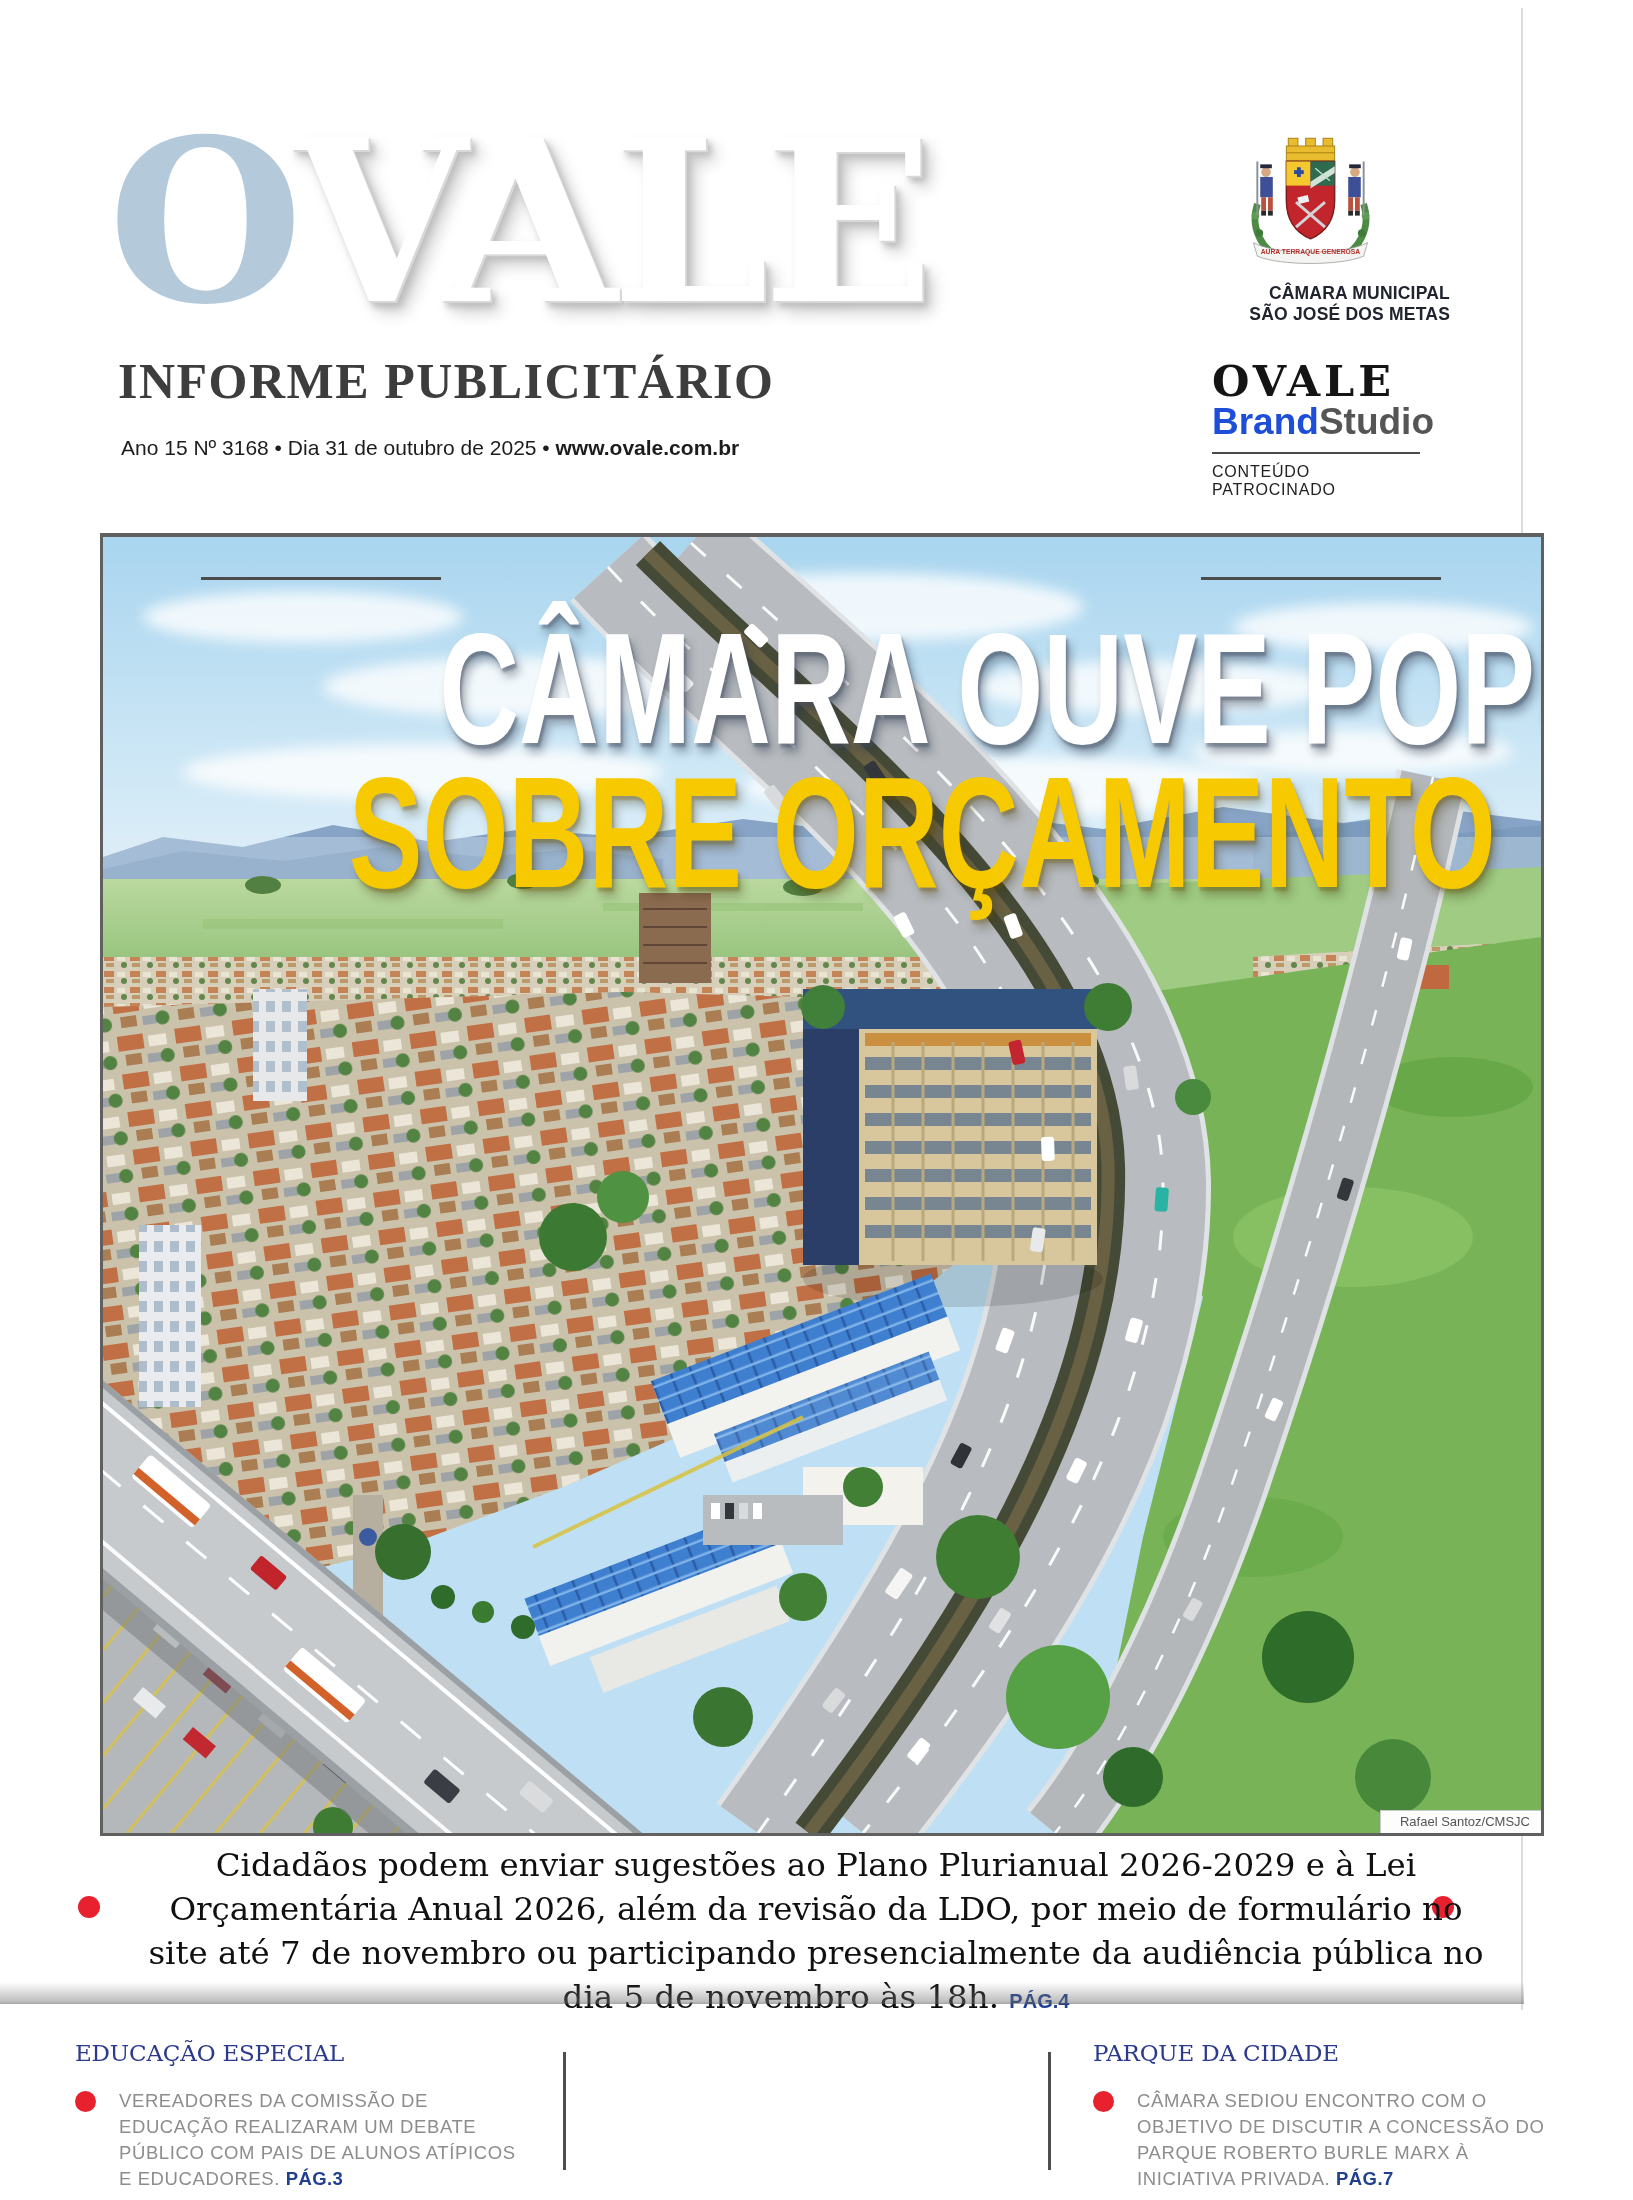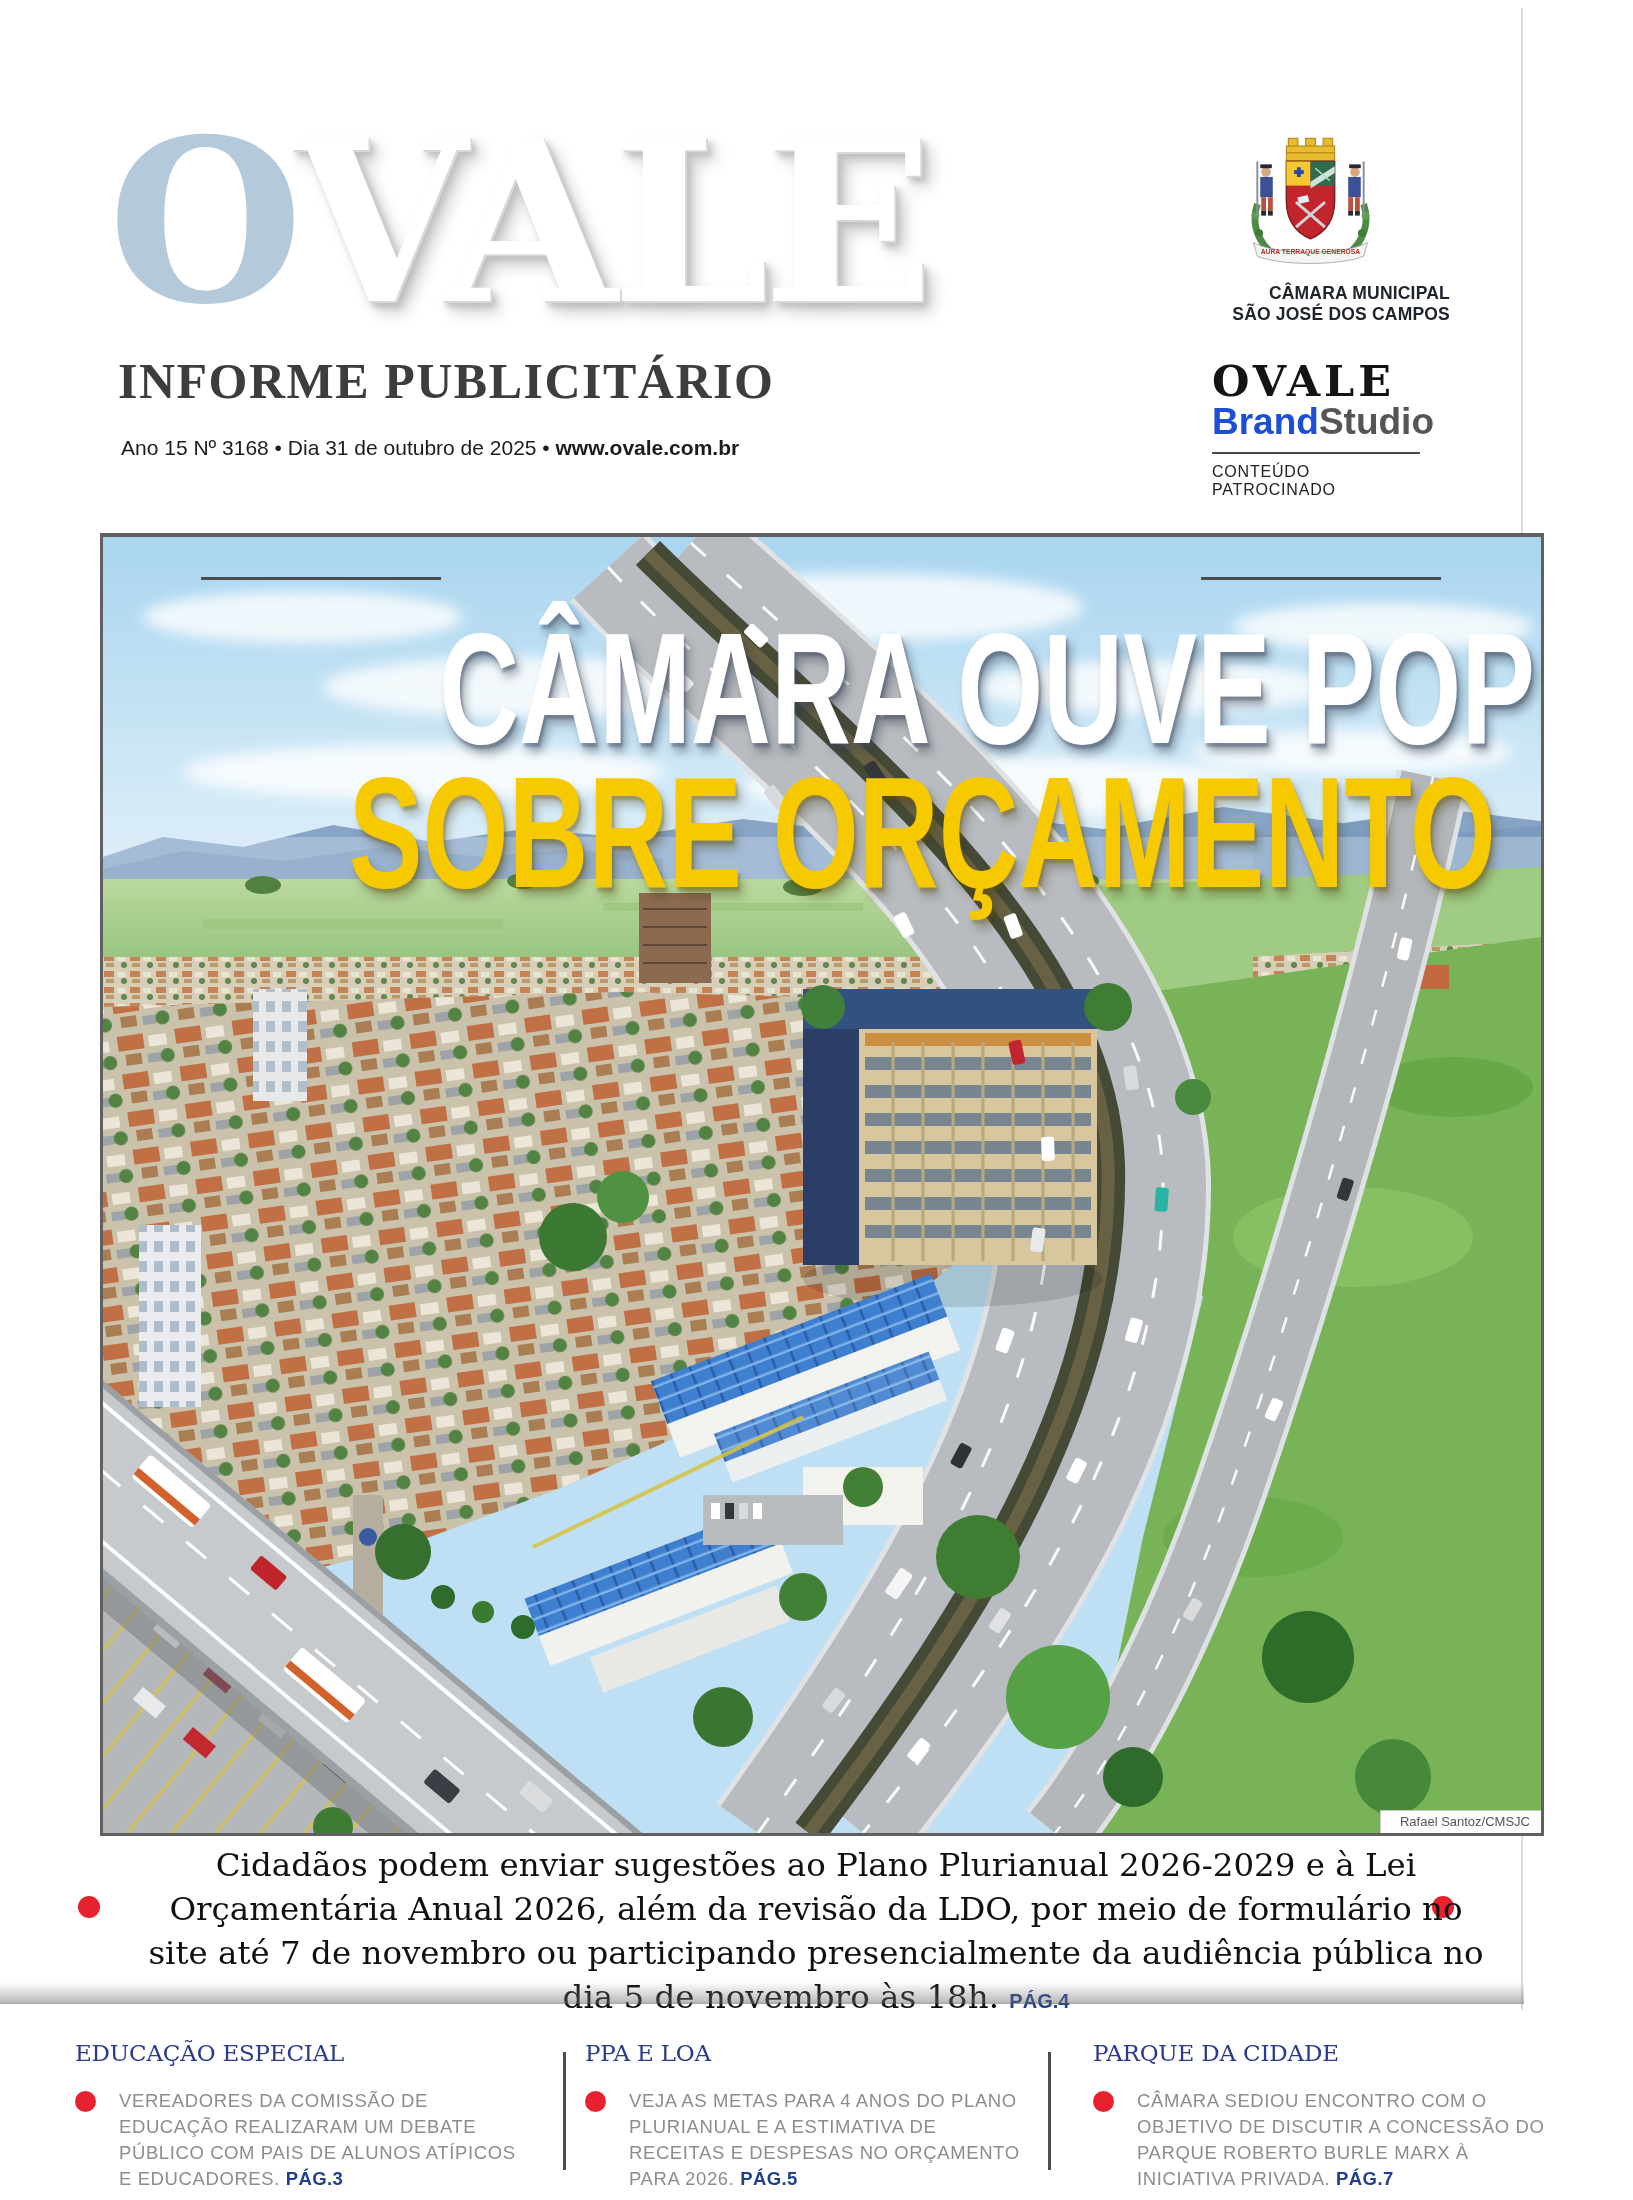--- a/index.html
+++ b/index.html
@@ -121,21 +121,21 @@
     <line x1="80" y1="33" x2="95" y2="46" stroke="#bfe0c8" stroke-width="1.5"></line>
     <line x1="60" y1="68" x2="90" y2="94" stroke="#cfd4d9" stroke-width="3"></line>
     <line x1="90" y1="68" x2="60" y2="94" stroke="#cfd4d9" stroke-width="3"></line>
     <rect x="62" y="62" width="11" height="7" fill="#eef1f4" transform="rotate(-14 67 65)"></rect>
 
     <path d="M16,110 C40,123 110,123 134,110 L130,124 C106,134 44,134 20,124 Z" fill="#f4f4f2" stroke="#9a9a9a" stroke-width=".8"></path>
     <text x="75" y="122" text-anchor="middle" font-size="7" font-weight="bold" fill="#b2322c">AURA TERRAQUE GENEROSA</text>
   </svg>
   <div class="chamber-name">
     <div>CÂMARA MUNICIPAL</div>
-    <div>SÃO JOSÉ DOS CAMPOS</div>
+    <div>SÃO JOSÉ DOS METAS</div>
   </div>
 
   <div class="bs">
     <div class="bs-logo">OVALE</div>
     <div class="bs-line2"><span class="brand">Brand</span><span class="studio">Studio</span></div>
     <div class="bs-rule"></div>
     <div class="bs-tag">CONTEÚDO PATROCINADO</div>
   </div>
 
   <div class="photo">
@@ -412,27 +412,20 @@
   <div class="vdiv d2"></div>
 
   <div class="teaser t1">
     <div class="t-title">EDUCAÇÃO ESPECIAL</div>
     <div class="t-row">
       <div class="dot"></div>
       <div class="t-text"><span>VEREADORES DA COMISSÃO DE EDUCAÇÃO REALIZARAM UM DEBATE PÚBLICO COM PAIS DE ALUNOS ATÍPICOS E EDUCADORES. </span><span class="pref">PÁG.3</span></div>
     </div>
   </div>
 
-  <div class="teaser t2">
-    <div class="t-title">PPA E LOA</div>
-    <div class="t-row">
-      <div class="dot"></div>
-      <div class="t-text"><span>VEJA AS METAS PARA 4 ANOS DO PLANO PLURIANUAL E A ESTIMATIVA DE RECEITAS E DESPESAS NO ORÇAMENTO PARA 2026. </span><span class="pref">PÁG.5</span></div>
-    </div>
-  </div>
 
   <div class="teaser t3">
     <div class="t-title">PARQUE DA CIDADE</div>
     <div class="t-row">
       <div class="dot"></div>
       <div class="t-text"><span>CÂMARA SEDIOU ENCONTRO COM O OBJETIVO DE DISCUTIR A CONCESSÃO DO PARQUE ROBERTO BURLE MARX À INICIATIVA PRIVADA. </span><span class="pref">PÁG.7</span></div>
     </div>
   </div>
 
 </div>

